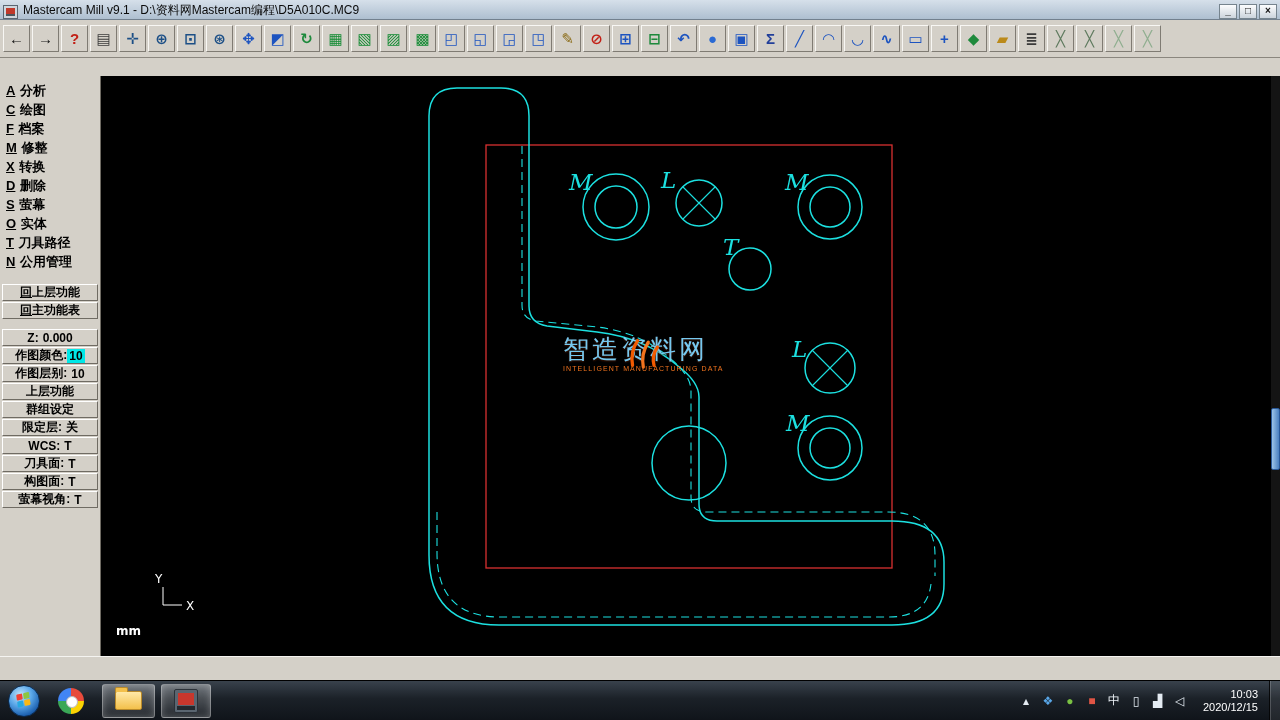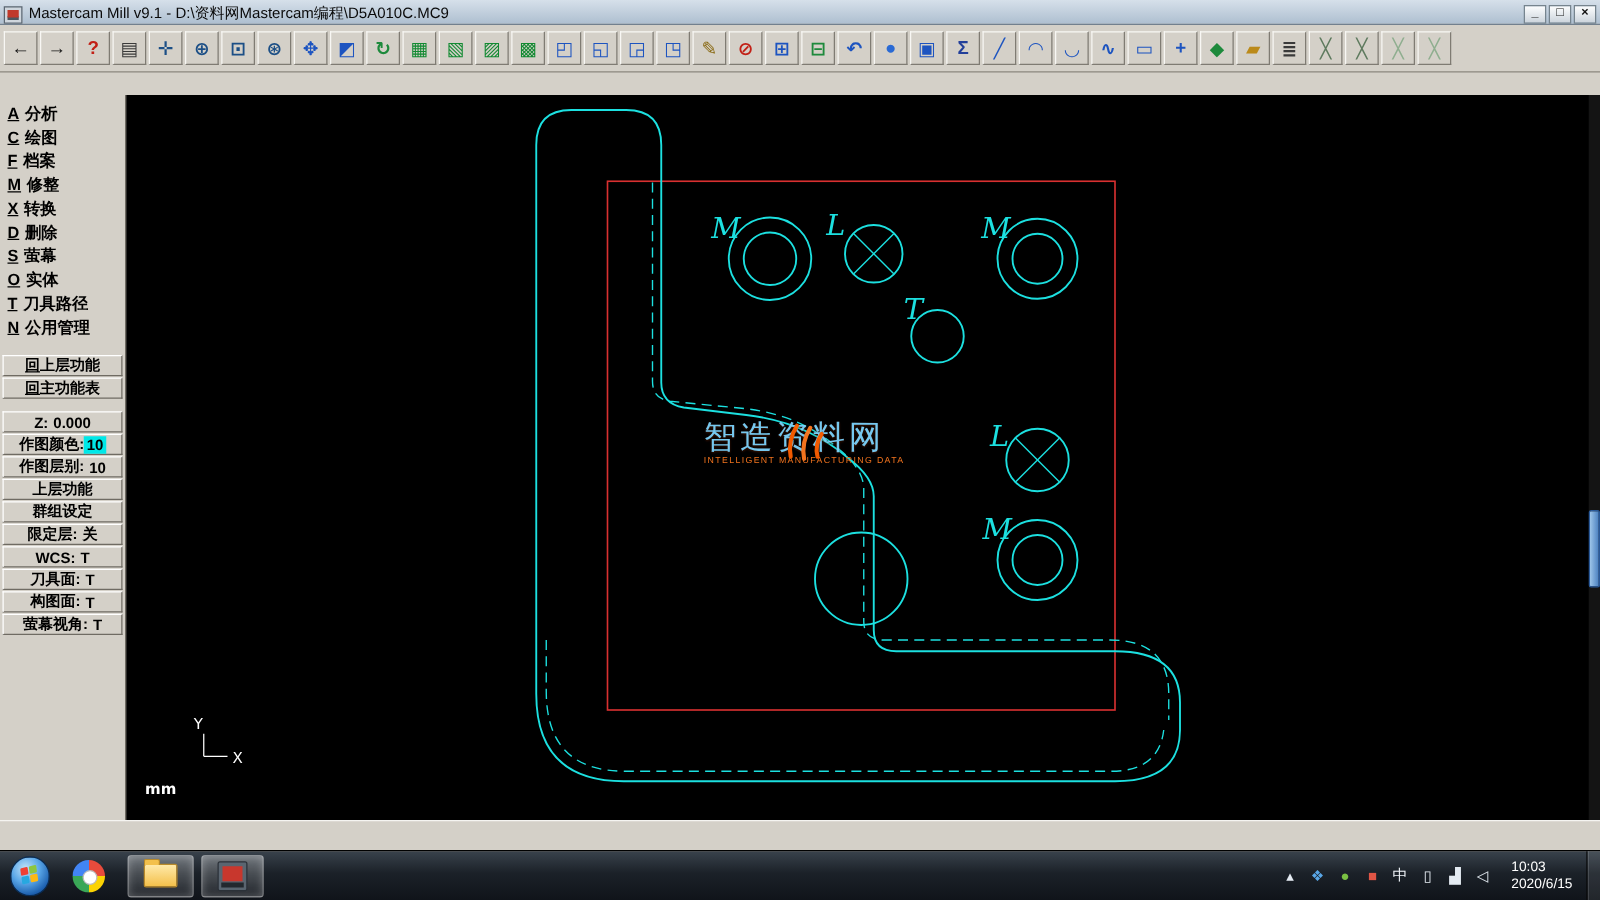--- a/index.html
+++ b/index.html
@@ -97,21 +97,21 @@
     background:linear-gradient(#ffe9a8,#f3c04b);border:1px solid #b98a2a}
   .folder-icon::before{content:"";position:absolute;left:-1px;top:-5px;width:11px;height:4px;
     background:#f3c04b;border:1px solid #b98a2a;border-bottom:none;border-radius:2px 2px 0 0}
   .mcam-icon{position:relative;width:24px;height:24px;background:#5a6570;border-radius:2px;border:1px solid #2b3138}
   .mcam-icon .red{position:absolute;left:3px;top:3px;width:16px;height:12px;background:#c8372d}
   .mcam-icon .base{position:absolute;left:2px;bottom:2px;width:18px;height:4px;background:#23282e}
 
   .tray{margin-left:auto;display:flex;align-items:center;gap:4px}
   .tray-strip{display:flex;align-items:center;gap:6px;margin-right:4px}
   .tray-icon{font-size:12px;width:16px;text-align:center;cursor:default}
-  .clock{color:#fff;font-size:11px;text-align:left;line-height:13px;margin:0 7px;cursor:default}
+  .clock{color:#fff;font-size:11px;text-align:right;line-height:13px;margin:0 7px;cursor:default}
   .show-desktop{width:11px;height:40px;background:rgba(255,255,255,.08);
     border-left:1px solid rgba(0,0,0,.85);box-shadow:inset 1px 0 0 rgba(255,255,255,.18);cursor:default}
 </style>
 </head>
 <body>
 
 <div id="screen">
 
   <div class="titlebar">
     <div class="app-icon"></div>
@@ -280,19 +280,19 @@
           <span class="tray-icon" style="color: rgb(89, 167, 232);">❖</span>
           <span class="tray-icon" style="color: rgb(122, 193, 67);">●</span>
           <span class="tray-icon" style="color: rgb(224, 85, 69);">■</span>
           <span class="tray-icon" style="color: rgb(238, 243, 248);">中</span>
           <span class="tray-icon" style="color: rgb(228, 235, 242);">▯</span>
           <span class="tray-icon" style="color: rgb(228, 235, 242);">▟</span>
           <span class="tray-icon" style="color: rgb(228, 235, 242);">◁</span>
         </div>
       <div class="clock">
         <div>10:03</div>
-        <div>2020/6/15</div>
+        <div>2020/12/15</div>
       </div>
       <div class="show-desktop"></div>
     </div>
   </div>
 
 </div>
 
 </body></html>

